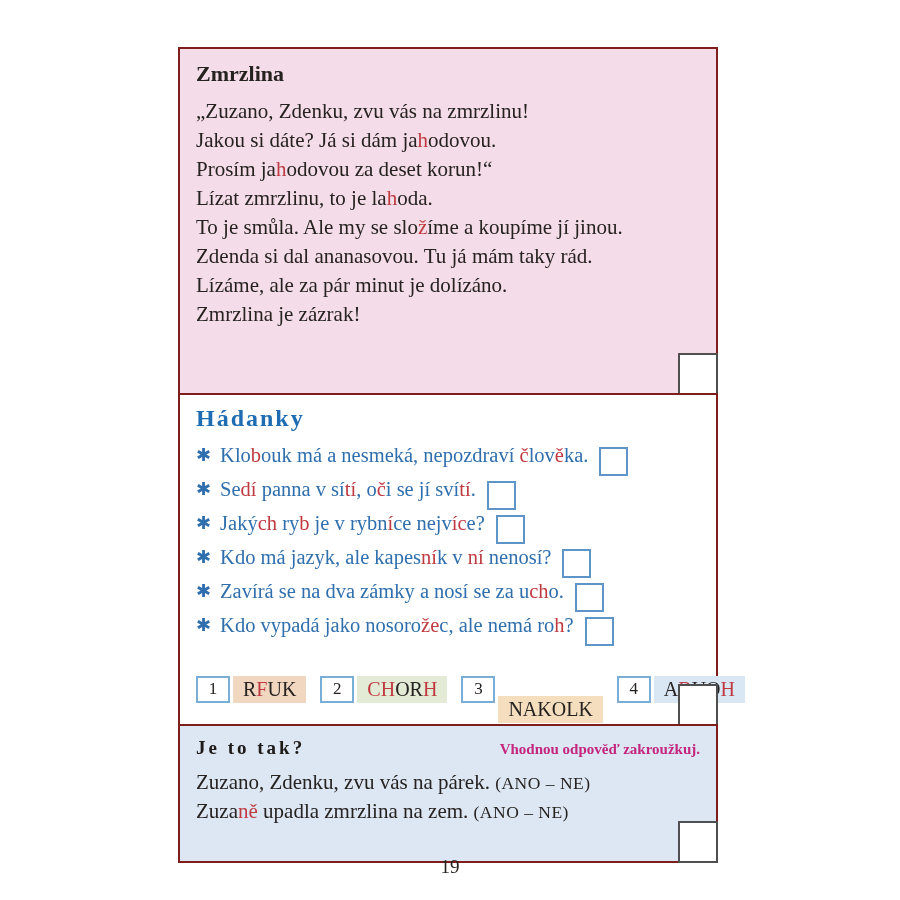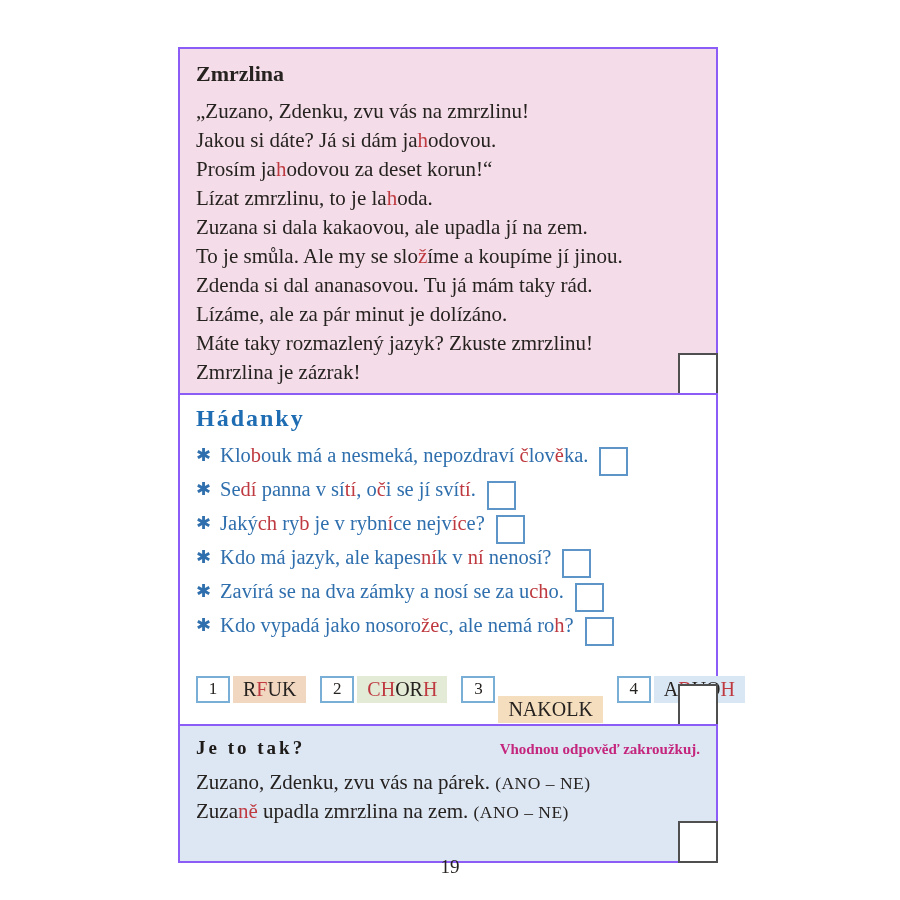--- a/index.html
+++ b/index.html
@@ -2,21 +2,21 @@
 <html><head>
 <meta charset="utf-8">
 <style>
   html,body{margin:0;padding:0;}
   body{
     width:900px;height:900px;background:#ffffff;position:relative;
     font-family:"Liberation Serif","DejaVu Serif",serif;color:#262220;
     overflow:hidden;
   }
   .sheet{position:absolute;left:178px;top:47px;width:540px;}
-  .section{border:2px solid #8b5cf6;position:relative;box-sizing:border-box;}
+  .section{border:2px solid #7f1d1d;position:relative;box-sizing:border-box;}
   .section + .section{margin-top:-2px;}
   .sec-story{background:#f4dde8;height:348px;padding:10px 16px 0 16px;}
   .sec-riddles{background:#ffffff;height:333px;padding:8px 16px 0 16px;}
   .sec-quiz{background:#dde7f4;height:139px;padding:8px 16px 0 16px;}
   .notch{
     position:absolute;right:-2px;bottom:-2px;width:40px;height:42px;
     background:#ffffff;border:2px solid #4f4f4f;box-sizing:border-box;
   }
   .story-title{font-weight:bold;font-size:22px;margin:2px 0 10px 0;}
   .story-line{margin:0;font-size:21px;line-height:29px;white-space:nowrap;}
@@ -61,25 +61,23 @@
 
 <div class="sheet">
 
   <div class="section sec-story">
     <div class="story-title">Zmrzlina</div>
     <div>
         <p class="story-line"><span>„Zuzano, Zdenku, zvu vás na zmrzlinu!</span></p>
         <p class="story-line"><span>Jakou si dáte? Já si dám ja</span><span class="red">h</span><span>odovou.</span></p>
         <p class="story-line"><span>Prosím ja</span><span class="red">h</span><span>odovou za deset korun!“</span></p>
         <p class="story-line"><span>Lízat zmrzlinu, to je la</span><span class="red">h</span><span>oda.</span></p>
-        <p class="story-line"><span>Zuzana si dala kakaovou, ale upadla jí na zem.</span></p>
         <p class="story-line"><span>To je smůla. Ale my se slo</span><span class="red">ž</span><span>íme a koupíme jí jinou.</span></p>
         <p class="story-line"><span>Zdenda si dal ananasovou. Tu já mám taky rád.</span></p>
         <p class="story-line"><span>Lízáme, ale za pár minut je dolízáno.</span></p>
-        <p class="story-line"><span>Máte taky rozmazlený jazyk? Zkuste zmrzlinu!</span></p>
         <p class="story-line"><span>Zmrzlina je zázrak!</span></p>
       </div>
     <div class="notch"></div>
   </div>
 
   <div class="section sec-riddles">
     <div class="riddles-title">Hádanky</div>
     <div>
         <div class="riddle">
     <span class="bullet">✱</span>

